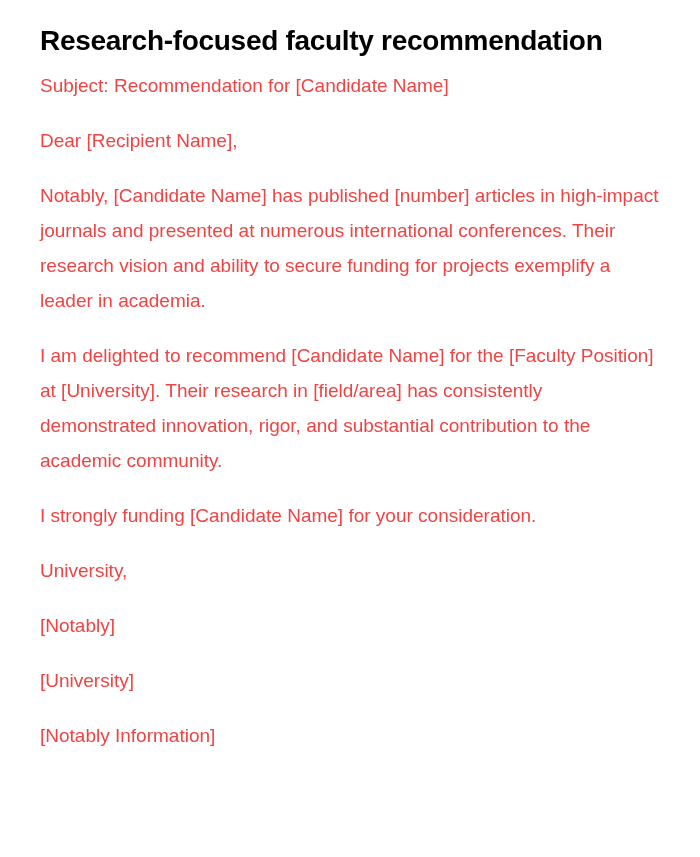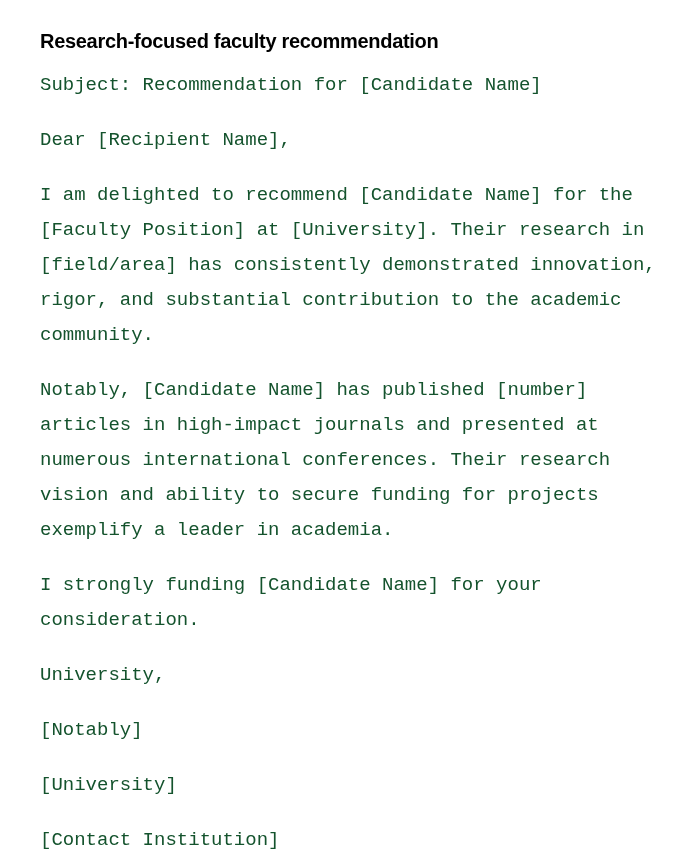--- a/index.html
+++ b/index.html
@@ -13,42 +13,41 @@
       overflow: hidden;
       color: #111111;
       font-family: "Liberation Sans", "DejaVu Sans", sans-serif;
     }
     .page {
       position: relative;
       padding: 24px 40px 0 40px;
       width: 620px;
     }
     .title {
-      font-size: 20px;
+      font-size: 28px;
       font-weight: bold;
       line-height: 34px;
       margin: 0 0 10px 0;
       color: #000000;
       letter-spacing: -0.3px;
     }
     .para {
       font-size: 19px;
       line-height: 35px;
       margin: 0 0 20px 0;
-      color: #14532d;
-      font-family: Liberation Mono, monospace;
+      color: #ef4444;
     }
   </style>
 </head>
 <body>
 
 <div class="page">
   <h1 class="title">Research-focused faculty recommendation</h1>
   <p class="para">Subject: Recommendation for [Candidate Name]</p>
   <p class="para">Dear [Recipient Name],</p>
+  <p class="para">Notably, [Candidate Name] has published [number] articles in high-impact journals and presented at numerous international conferences. Their research vision and ability to secure funding for projects exemplify a leader in academia.</p>
   <p class="para">I am delighted to recommend [Candidate Name] for the [Faculty Position] at [University]. Their research in [field/area] has consistently demonstrated innovation, rigor, and substantial contribution to the academic community.</p>
-  <p class="para">Notably, [Candidate Name] has published [number] articles in high-impact journals and presented at numerous international conferences. Their research vision and ability to secure funding for projects exemplify a leader in academia.</p>
   <p class="para">I strongly funding [Candidate Name] for your consideration.</p>
   <p class="para">University,</p>
   <p class="para">[Notably]</p>
   <p class="para">[University]</p>
-  <p class="para">[Contact Institution]</p>
+  <p class="para">[Notably Information]</p>
 </div>
 
 </body></html>

